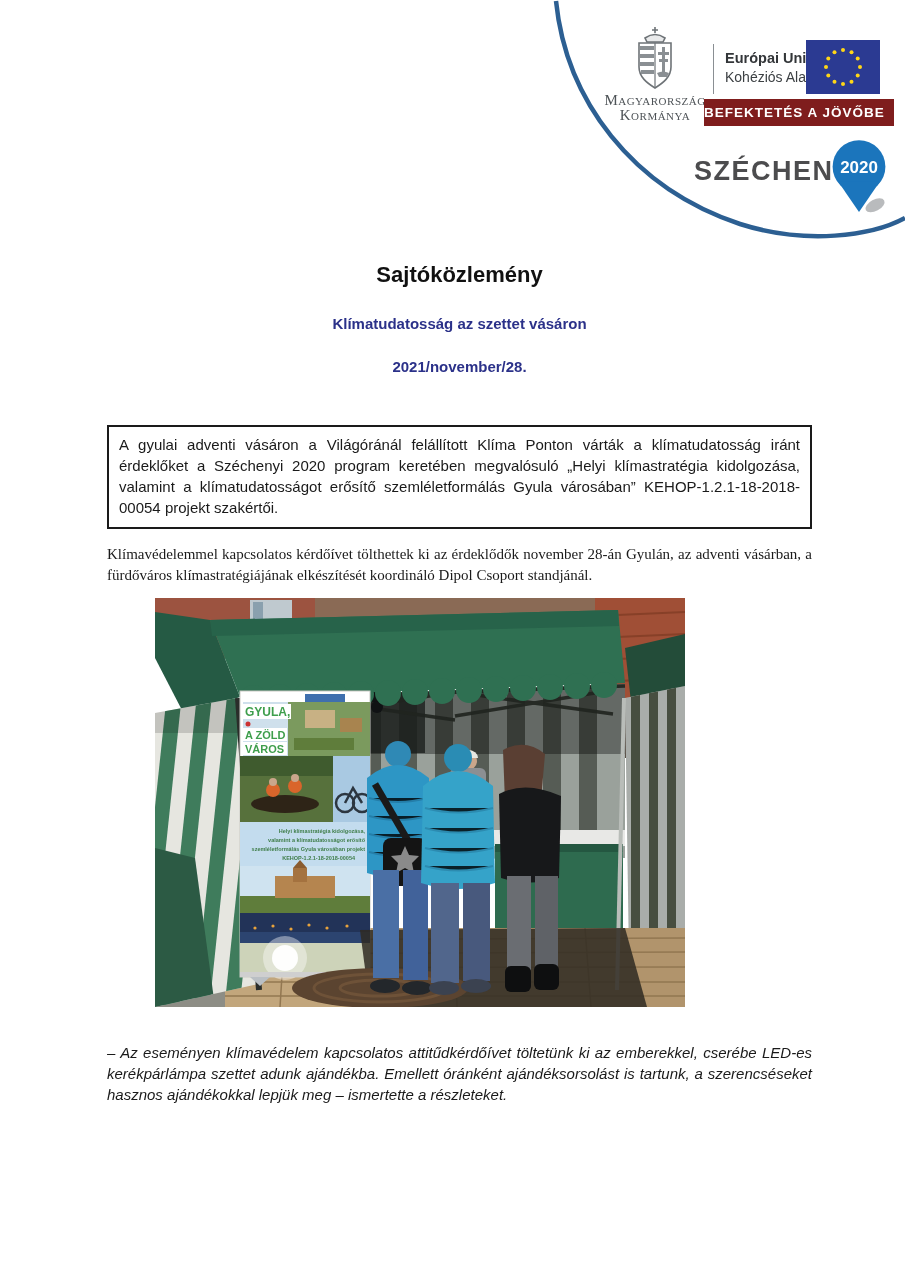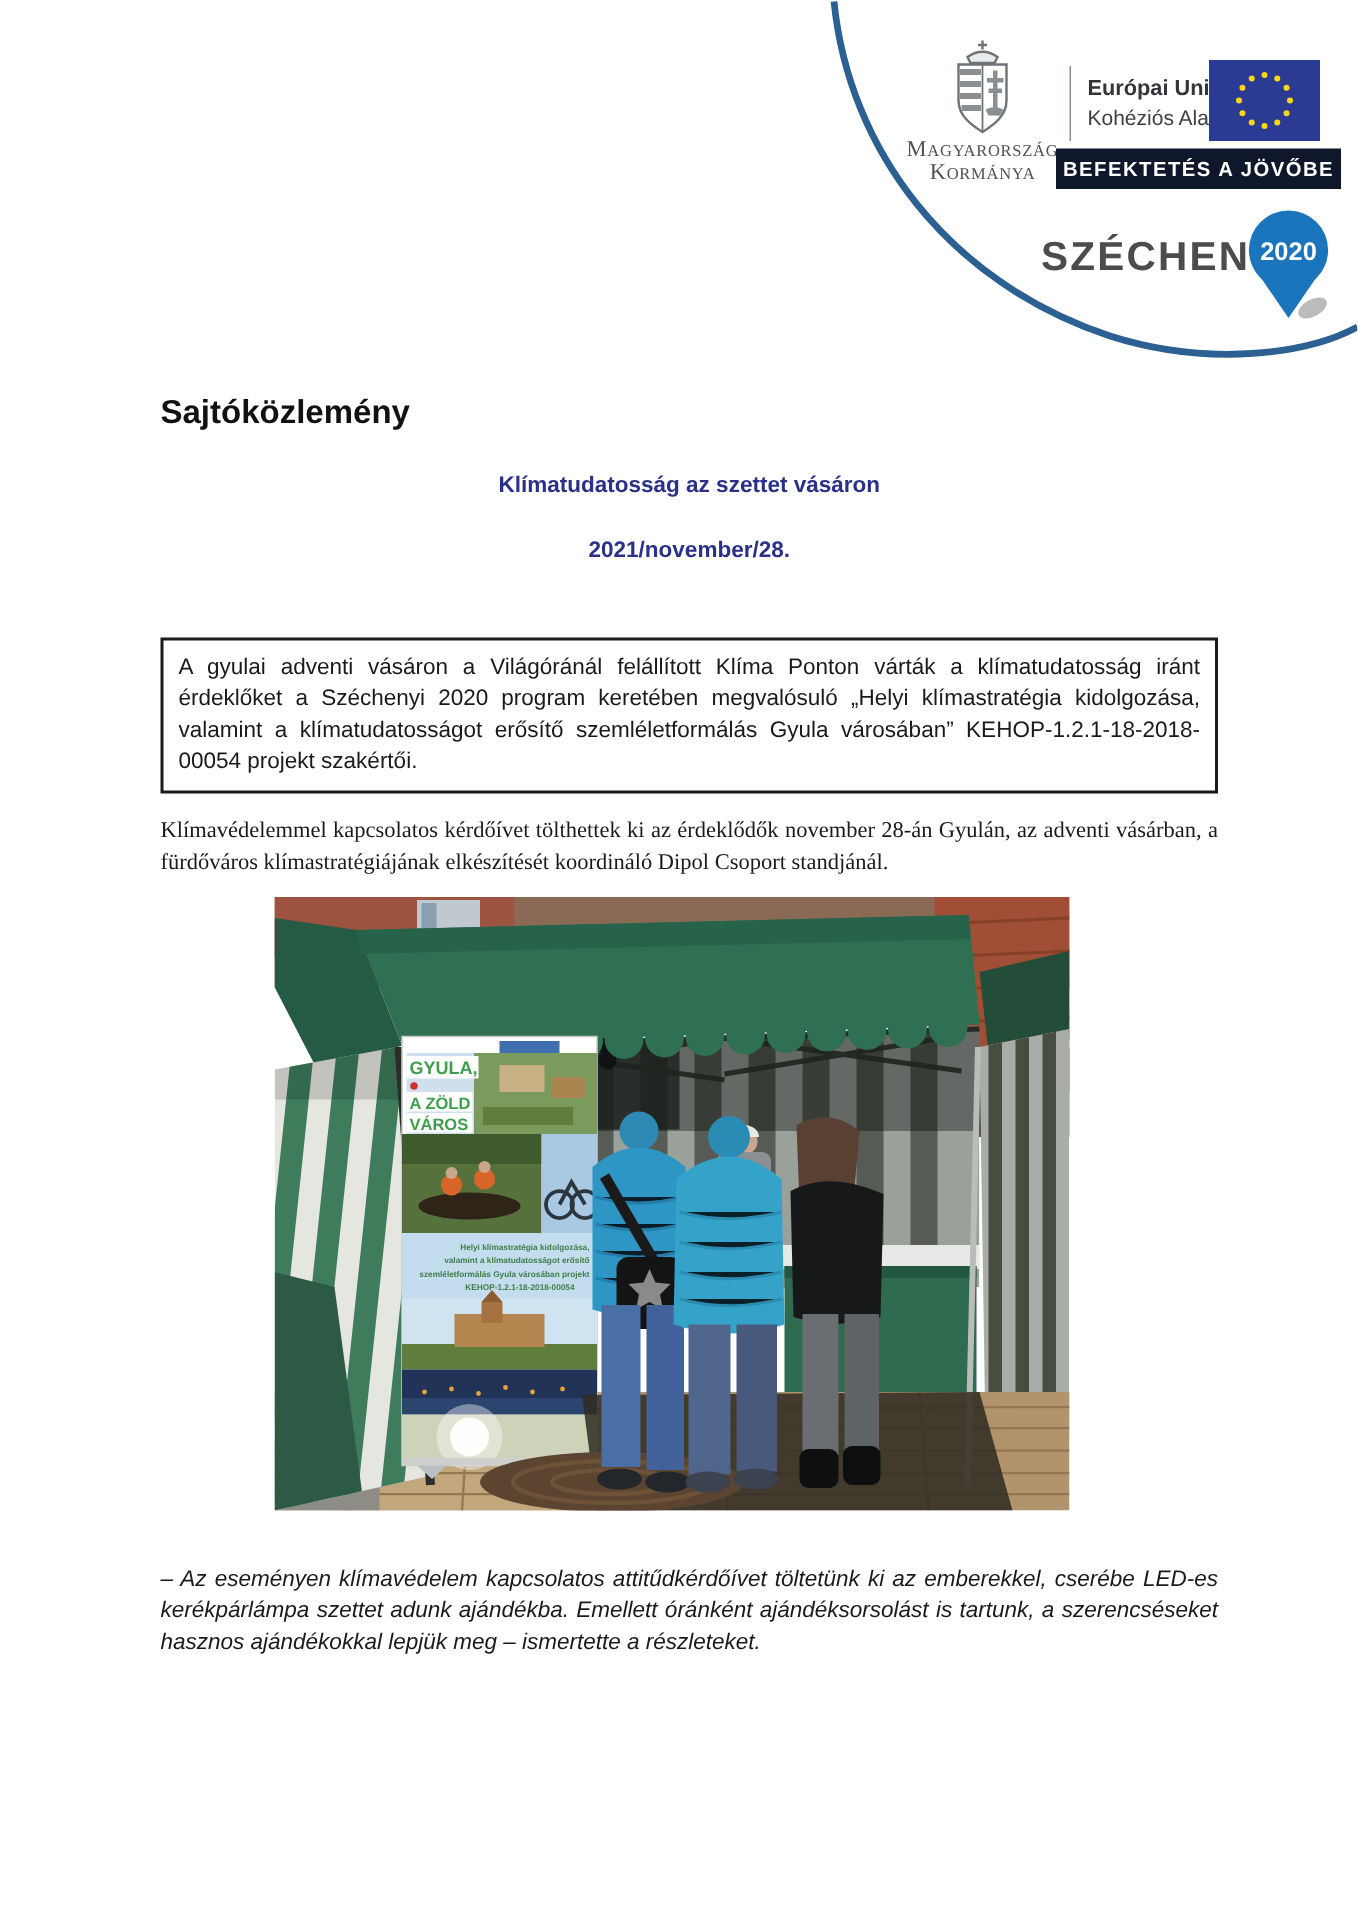--- a/index.html
+++ b/index.html
@@ -7,36 +7,36 @@
         font-family:"Liberation Sans",sans-serif;color:#1a1a1a;}
   
   .arc-svg{position:absolute;left:0;top:0;pointer-events:none;}
   .gov-logo{position:absolute;left:600px;top:26px;width:110px;text-align:center;}
   .gov-name{font-family:"Liberation Serif",serif;font-variant:small-caps;
             font-size:15px;line-height:15px;color:#4e5357;letter-spacing:.5px;margin-top:1px;}
   .eu-divider{position:absolute;left:713px;top:44px;width:1px;height:50px;background:#8a8f93;}
   .eu-text{position:absolute;left:725px;top:49px;font-size:14px;line-height:19px;color:#3c4043;}
   .eu-text b{font-size:14.5px;color:#333639;}
   .eu-flag{position:absolute;left:806px;top:40px;}
-  .invest-banner{position:absolute;left:704px;top:99px;width:190px;height:27px;background:#0f172a;
+  .invest-banner{position:absolute;left:704px;top:99px;width:190px;height:27px;background:#7f1d1d;
                  color:#ffffff;font-weight:bold;font-size:13.5px;letter-spacing:1px;
-                 display:flex;align-items:center;justify-content:center;}
+                 display:flex;align-items:center;}
   .szechenyi{position:absolute;left:694px;top:138px;width:200px;height:80px;}
   .szechenyi-text{position:absolute;left:0;top:18px;font-size:27px;font-weight:bold;
                   color:#4c4c4e;letter-spacing:1.5px;}
   .szechenyi-pin{position:absolute;left:132px;top:0;}
   
   .content{position:absolute;left:107px;top:0;width:705px;}
-  .title{margin:262px 0 0 0;text-align:left;font-size:22px;font-weight:bold;color:#111111;}
+  .title{margin:262px 0 0 0;text-align:center;font-size:22px;font-weight:bold;color:#111111;}
   .subtitle{margin:27px 0 0 0;text-align:center;font-size:15px;font-weight:bold;color:#2b3189;}
   .date{margin:26px 0 0 0;text-align:center;font-size:15px;font-weight:bold;color:#2b3189;}
   .lead-box{margin-top:50px;border:2px solid #1a1a1a;padding:7px 10px 9px 10px;
             font-size:15px;line-height:21px;text-align:justify;}
   .para{margin:15px 0 0 0;font-size:15px;line-height:21px;text-align:justify;font-family:Liberation Serif, serif;}
-  .figure{margin:12px 0 0 76px;width:637px;height:409px;}
+  .figure{margin:12px 0 0 48px;width:637px;height:409px;}
   .closing{margin:35px 0 0 0;font-size:15px;line-height:21px;text-align:justify;font-style:italic;}
 </style>
 </head>
 <body>
 
 <div class="page">
 
   <svg class="arc-svg" width="905" height="245" viewBox="0 0 905 245">
     <path d="M556,1 C566,100 632,188 740,224 C806,245 872,236 905,218" fill="none" stroke="#2c5f92" stroke-width="4.5"></path>
   </svg>

